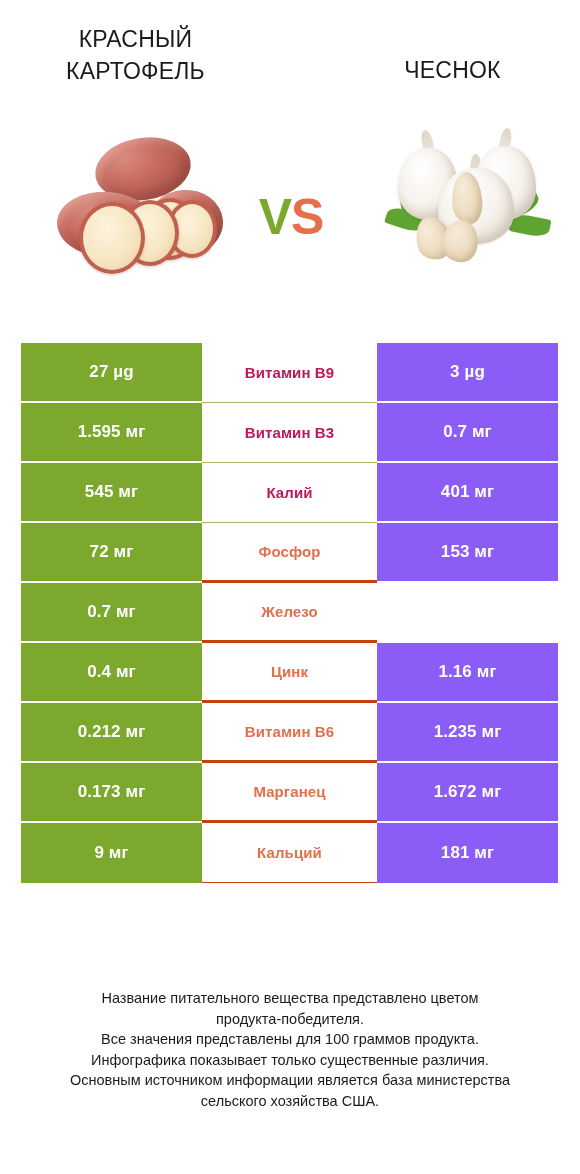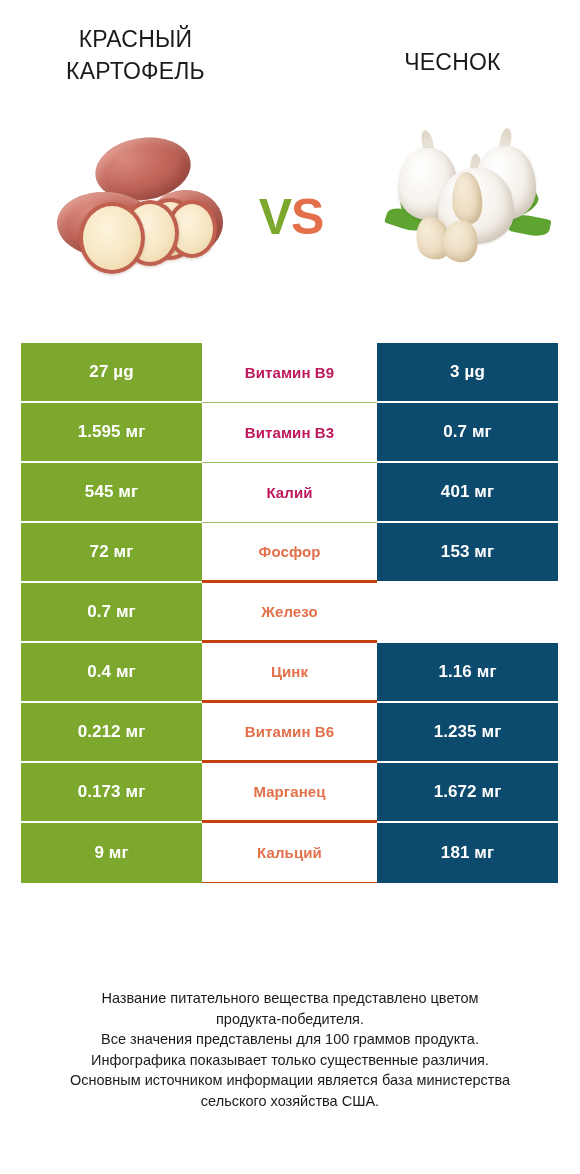--- a/index.html
+++ b/index.html
@@ -32,21 +32,21 @@
     top: 24px;
     font-size: 23px;
     font-weight: 400;
     line-height: 1.38;
     color: #1b1b1b;
     letter-spacing: 0.2px;
     text-align: center;
     white-space: pre-line;
   }
   .title-left  { left: 28px;  width: 215px; }
-  .title-right { left: 345px; width: 215px; top: 47px; }
+  .title-right { left: 345px; width: 215px; top: 55px; }
 
   
   .hero {
     position: absolute;
     top: 110px; left: 0;
     width: 580px;
     height: 210px;
   }
 
   .vs-wrap {
@@ -172,21 +172,21 @@
     color: #ffffff;
     border-bottom: 2px solid #ffffff;
   }
   .cell-mid {
     width: 175px;
     background: #ffffff;
     font-size: 15px;
   }
   .cell-right {
     width: 181px;
-    background: #0c4a6e;
+    background: #8b5cf6;
     color: #ffffff;
     border-bottom: 2px solid #ffffff;
   }
   .row:last-child .cell-left,
   .row:last-child .cell-right { border-bottom: none; }
 
   .win-green .cell-mid { color: #be185d; border-bottom: 1px solid #9BBF5C; }
   .win-orange .cell-mid { color: #E3704B; border-bottom: 3px solid #c2410c; }
   .row:last-child .cell-mid { border-bottom-width: 1px; }
 

